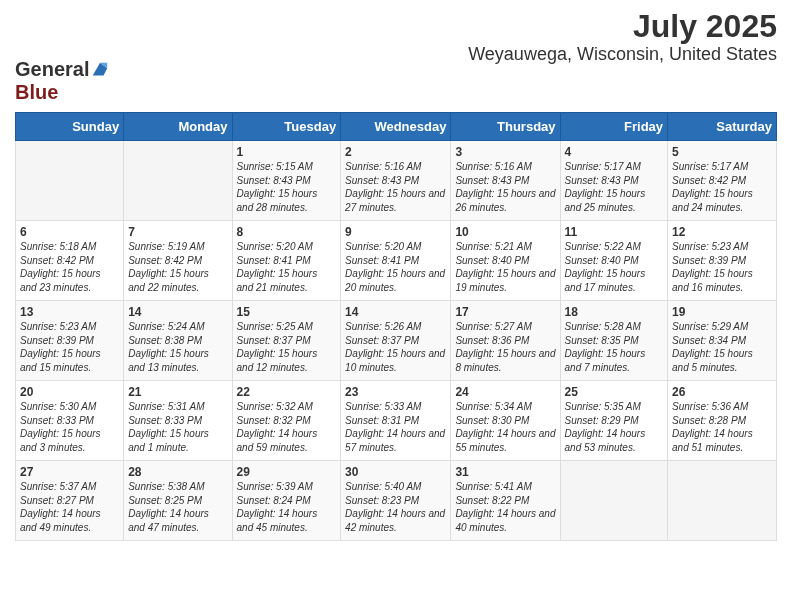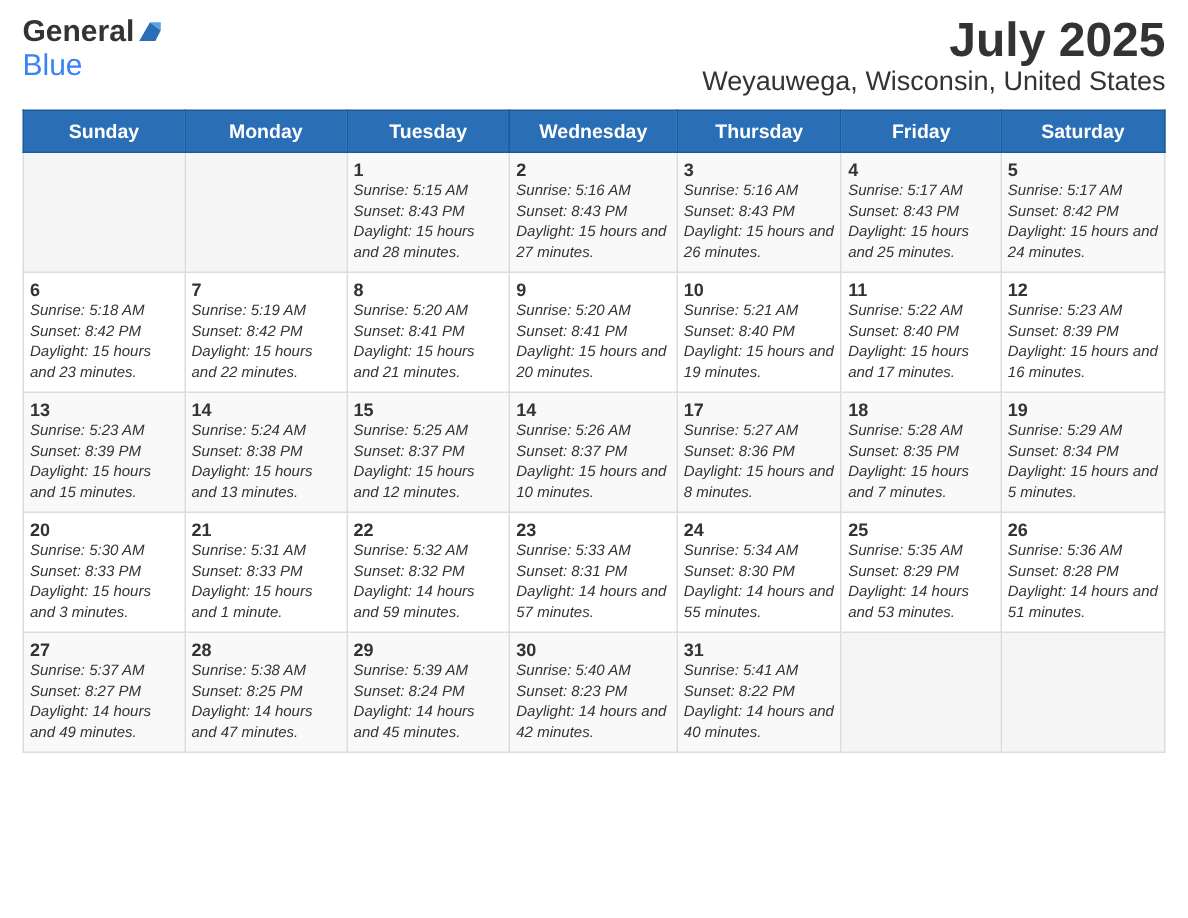--- a/index.html
+++ b/index.html
@@ -17,30 +17,31 @@
       margin-bottom: 8px;
     }
     .logo {
       display: flex;
       flex-direction: column;
       align-items: flex-start;
     }
     .logo-text {
       display: flex;
       align-items: center;
+      margin-top: 48px;
     }
     .logo-general {
       font-size: 20px;
       font-weight: bold;
       color: #333;
     }
     .logo-blue {
       font-size: 20px;
-      font-weight: normal;
-      color: #3b82f6;
+      font-weight: bold;
+      color: #7f1d1d;
     }
     .logo-icon {
       width: 18px;
       height: 18px;
       margin-left: 2px;
     }
     .title-section {
       text-align: right;
     }
     .month-title {
@@ -57,22 +58,22 @@
     table {
       width: 100%;
       border-collapse: collapse;
       border: 1px solid #ccc;
     }
     thead tr th {
       background-color: #2a6eb5;
       color: #fff;
       font-size: 13px;
       font-weight: bold;
-      padding: 6px 16px;
-      text-align: center;
+      padding: 6px 4px;
+      text-align: right;
       border: 1px solid #1a5a9a;
     }
     tbody tr td {
       vertical-align: top;
       padding: 4px 4px;
       border: 1px solid #ddd;
       font-size: 10.5px;
       color: #333;
       background: #fff;
       width: 113px;

